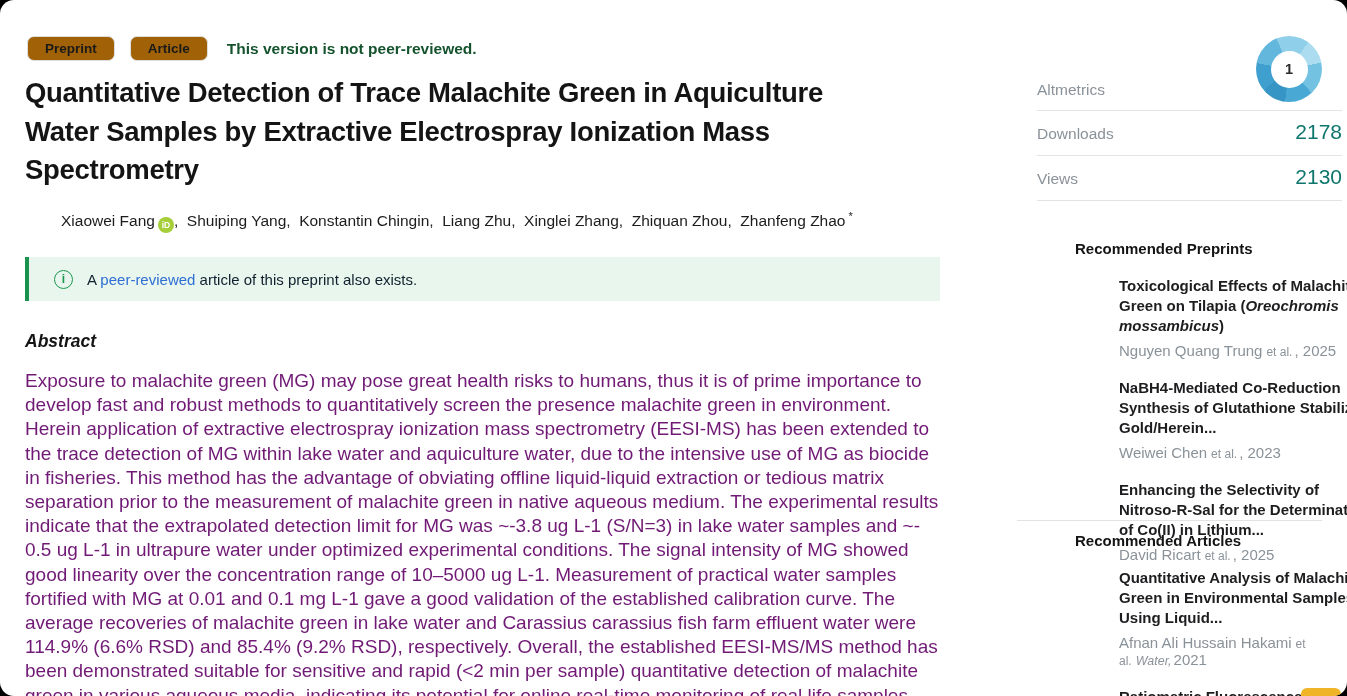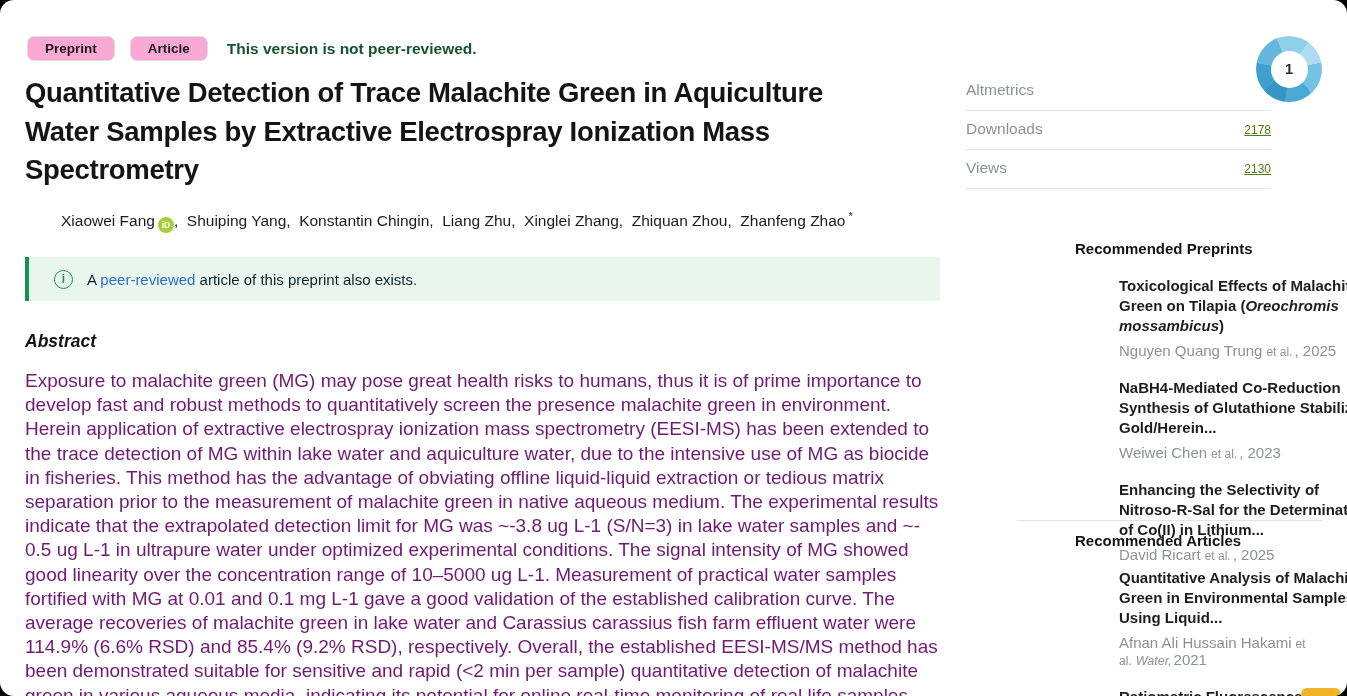--- a/index.html
+++ b/index.html
@@ -16,21 +16,21 @@
     border-radius: 14px;
     overflow: hidden;
   }
 
   
   .badges-row {
     position: absolute; left: 27px; top: 36px;
     display: flex; align-items: center; gap: 15px;
   }
   .pill {
-    background: #f9a8d4;
+    background: #a16207;
     border: 1px solid #dedede;
     border-radius: 7px;
     padding: 4px 17px;
     font-size: 13.5px;
     font-weight: 700;
     color: #1a1a1a;
   }
   .review-note {
     color: #14532d;
     font-size: 15.5px;
@@ -98,28 +98,28 @@
     display: flex; align-items: center; justify-content: center;
     cursor: pointer;
   }
   .altmetric-center {
     width: 37px; height: 37px; border-radius: 50%;
     background: #fff;
     display: flex; align-items: center; justify-content: center;
     font-size: 14.5px; font-weight: 700; color: #2b2b2b;
   }
 
-  .metrics { position: absolute; left: 966px; top: 72px; width: 305px; }
+  .metrics { position: absolute; left: 1037px; top: 72px; width: 305px; }
   .metric-row {
     display: flex; justify-content: space-between; align-items: baseline;
     padding: 9px 0 11px;
     border-bottom: 1px solid #e3e3e3;
   }
   .metric-label { font-size: 15.5px; color: #8a9299; }
-  .metric-value { font-size: 12px; color: #4d7c0f; text-decoration: underline; }
+  .metric-value { font-size: 21px; color: #0f766e; }
 
   .rec-section { position: absolute; left: 1075px; width: 305px; }
   .rec-preprints { top: 240px; }
   .rec-articles  { top: 532px; }
   .rec-heading { font-size: 15px; font-weight: 700; color: #141414; }
   .rec-item { margin-top: 19px; cursor: pointer; margin-left: 44px; }
   .rec-item-title {
     font-size: 15px; font-weight: 700; line-height: 20px; color: #1d1d1f;
   }
   .rec-item-meta { margin-top: 6px; font-size: 15px; color: #8a9299; }

